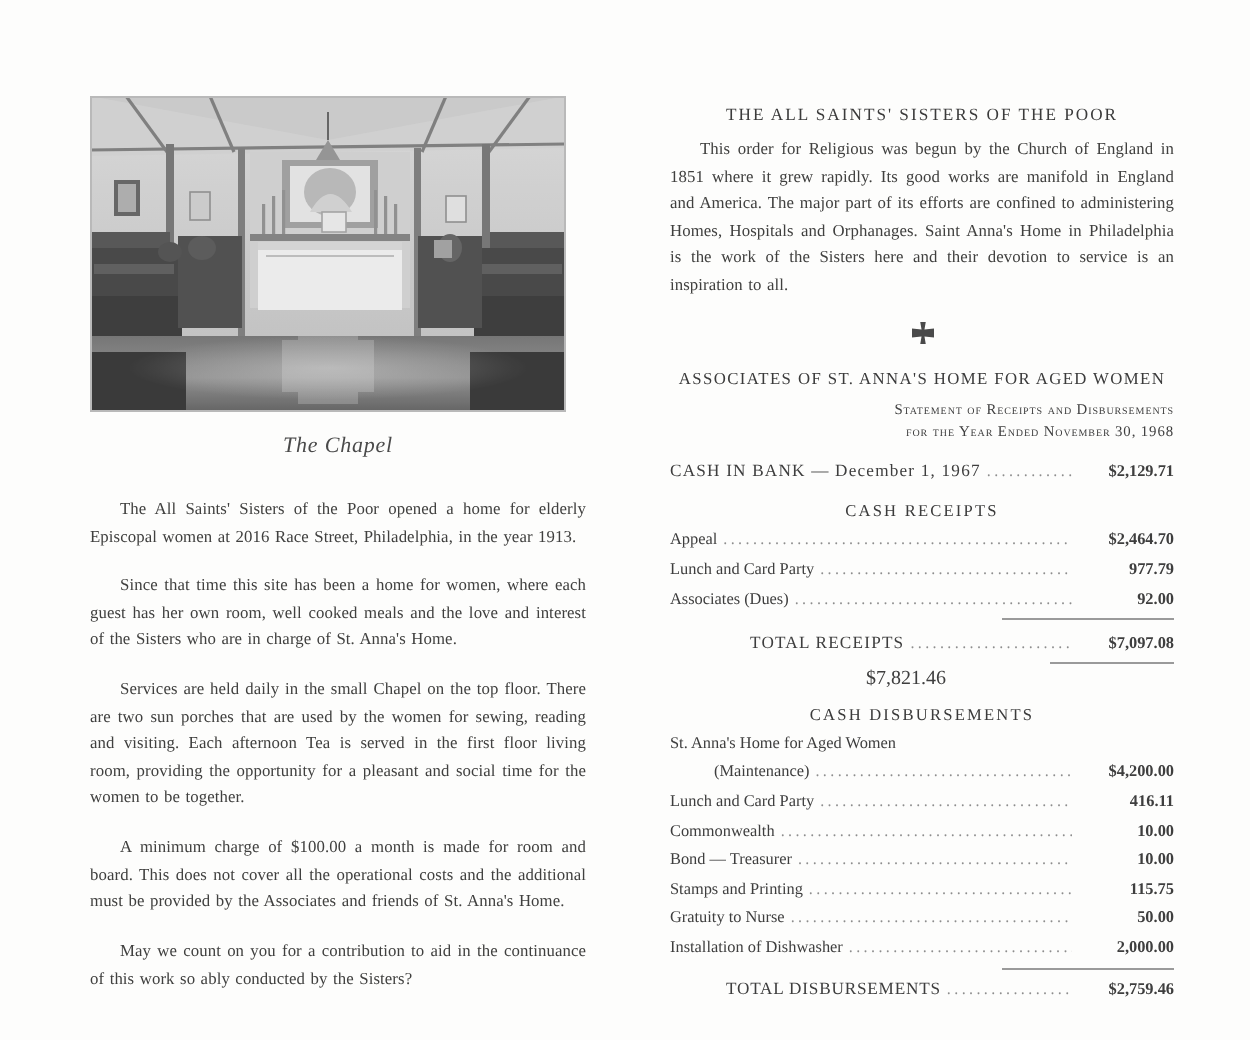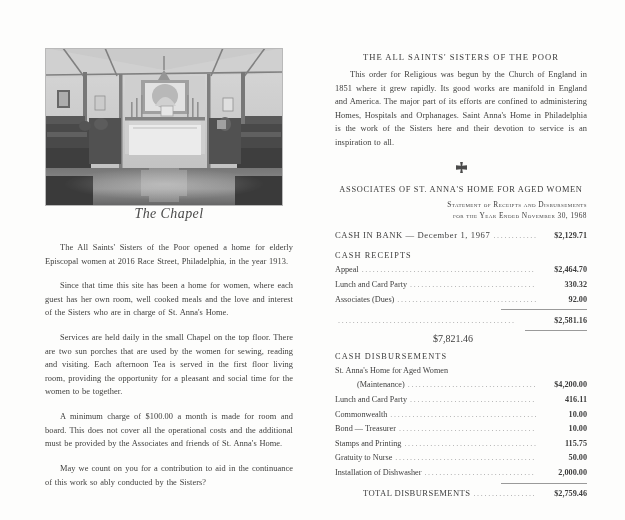--- a/index.html
+++ b/index.html
@@ -32,23 +32,24 @@
     height: 158px;
     position: relative;
     overflow: hidden;
     background: #9aa09a;
     filter: grayscale(100%) contrast(92%) brightness(103%);
   }
   .photo-inner { position: absolute; inset: 0; }
   .caption {
     text-align: center;
     font-style: italic;
-    font-size: 14px;
+    font-size: 11px;
     letter-spacing: .4px;
     color: #4a4a4a;
+    margin-top: 11px;
   }
   p.body-par {
     font-size: 8.4px;
     line-height: 1.62;
     text-align: justify;
     text-indent: 15px;
     margin: 0 0 11px 0;
     color: #40403f;
     letter-spacing: .05px;
     word-spacing: .6px;
@@ -118,20 +119,21 @@
     font-weight: bold;
   }
   .row.no-dots .dots { visibility: hidden; }
   .indent-1 { padding-left: 22px; }
   .row.total { margin-top: 4px; }
   .row.total .lbl { padding-left: 40px; letter-spacing: .6px; }
   .row.total2 .lbl { padding-left: 28px; letter-spacing: .4px; }
   .row.cashend .lbl { padding-left: 52px; margin-top: 16px; }
 
   .section-head {
+    text-align: center;
     font-size: 8.3px;
     letter-spacing: 1.1px;
     margin: 8px 0 3px 0;
     color: #3b3b3b;
   }
   .rule-short {
     height: 1px;
     background: #9a9a9a;
     width: 86px;
     margin: 2px 0 2px auto;
@@ -296,33 +298,34 @@
       <div class="section-head">CASH RECEIPTS</div>
 
       <div class="row">
         <span class="lbl">Appeal</span>
         <span class="dots">................................................</span>
         <span class="amt">$2,464.70</span>
       </div>
       <div class="row">
         <span class="lbl">Lunch and Card Party</span>
         <span class="dots">................................................</span>
-        <span class="amt">330.32</span>
+        <span class="amt">977.79</span>
       </div>
       <div class="row">
         <span class="lbl">Associates  (Dues)</span>
         <span class="dots">................................................</span>
         <span class="amt">92.00</span>
       </div>
 
       <div class="rule-short"></div>
 
       <div class="row total">
-        <span class="dots">................................................</span>
-        <span class="amt">$2,581.16</span>
+        <span class="lbl big">TOTAL RECEIPTS</span>
+        <span class="dots">................................................</span>
+        <span class="amt">$7,097.08</span>
       </div>
 
       <div class="rule-sub"></div>
       <div class="subtotal-row">
         <span>$7,821.46</span>
       </div>
 
       <div class="section-head">CASH DISBURSEMENTS</div>
 
       <div class="row no-dots">

